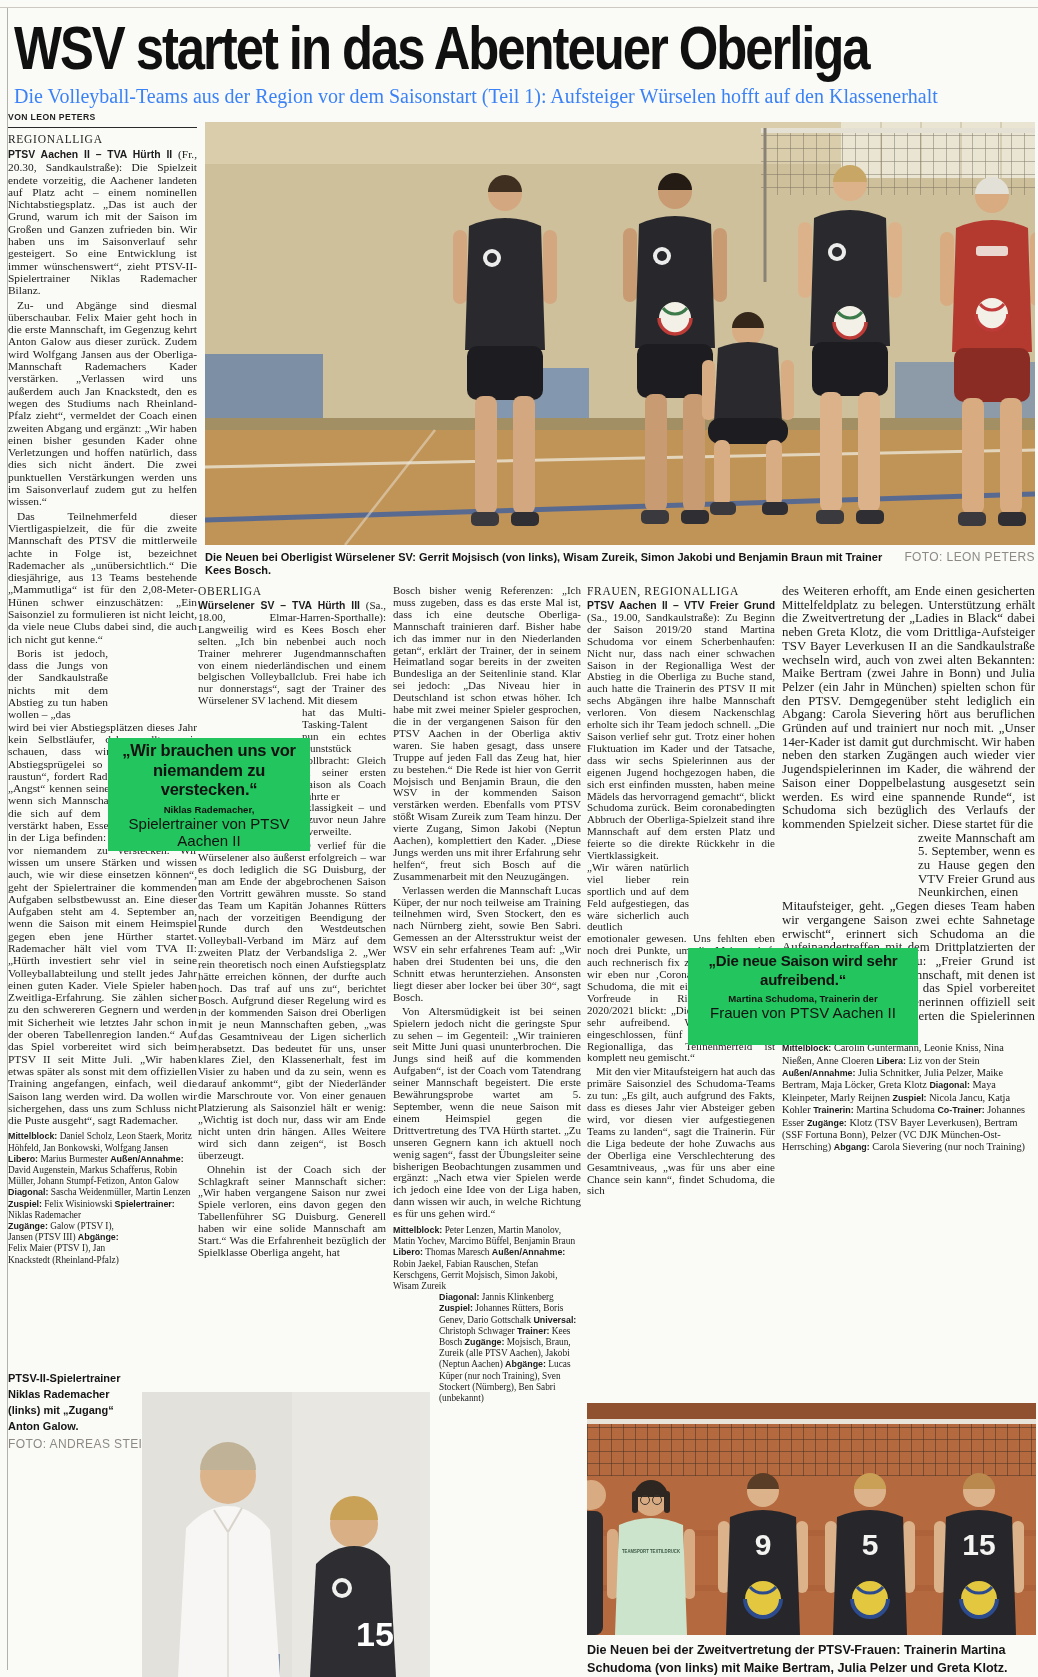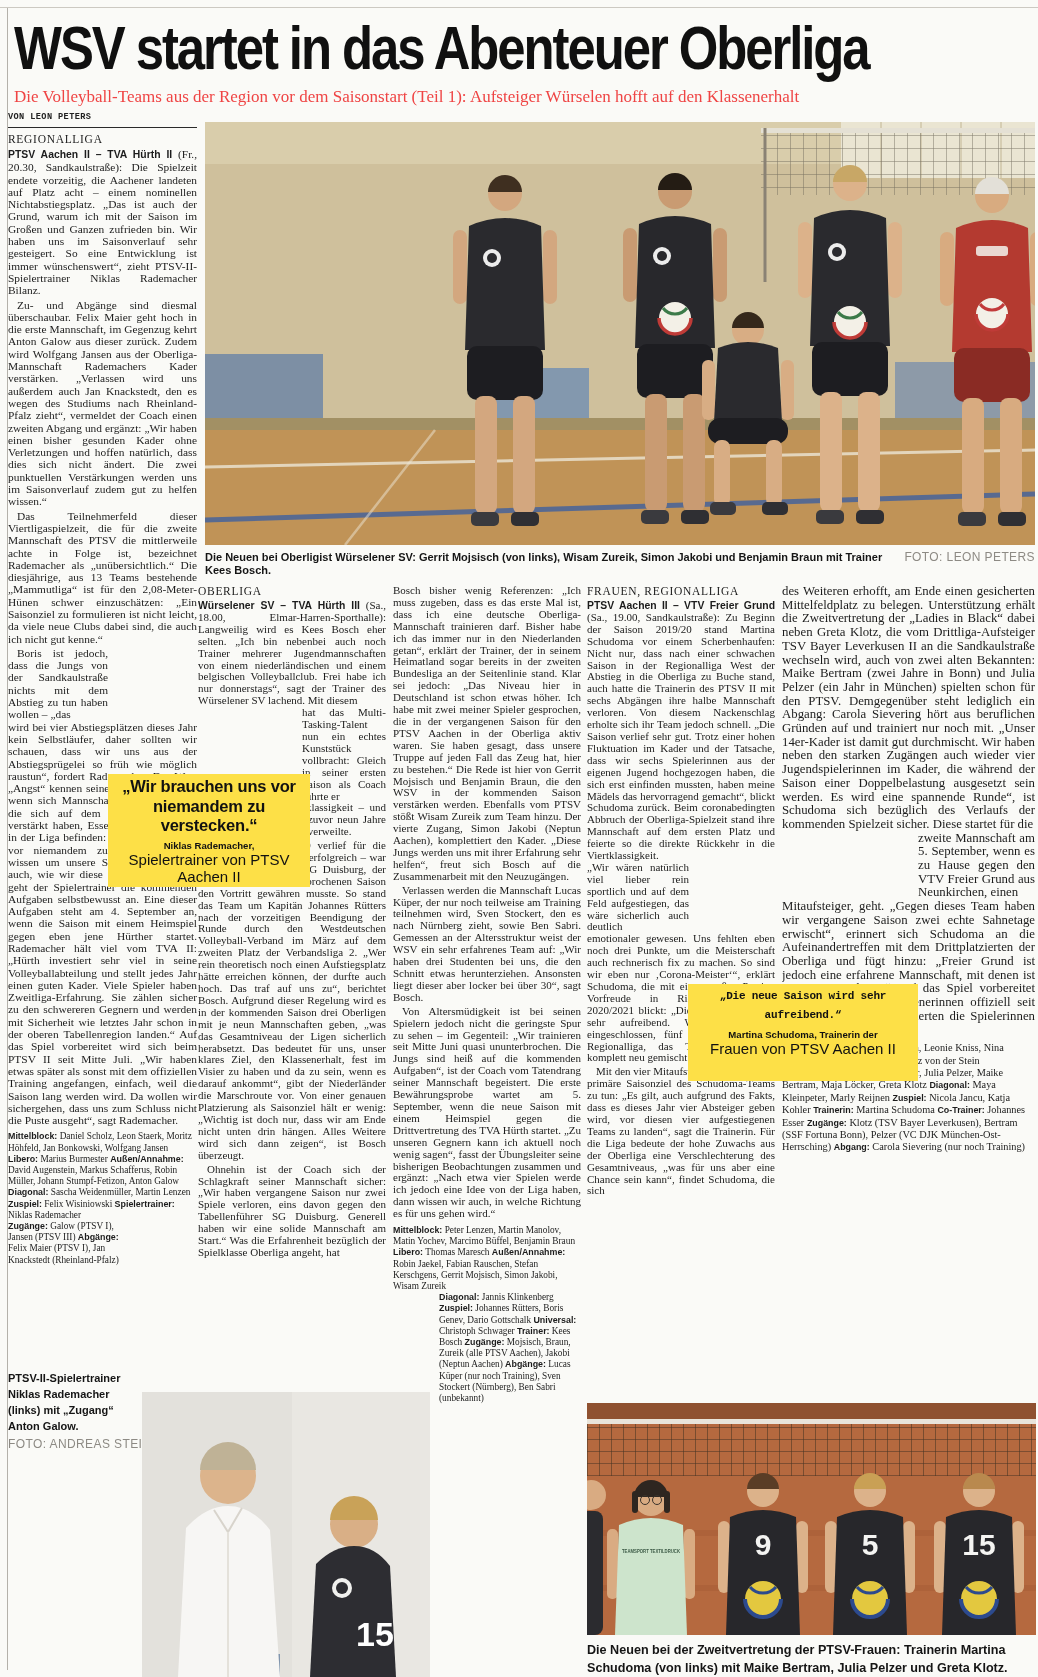--- a/index.html
+++ b/index.html
@@ -4,22 +4,22 @@
 <style>
   html,body{margin:0;padding:0;background:#e6e5e2;}
   .page{position:relative;width:1038px;height:1677px;background:#fafaf7;overflow:hidden;
         font-family:"Liberation Serif",serif;color:#1c1c1c;}
   .rule-top{position:absolute;left:0;top:7px;width:1038px;border-top:1px solid #ccc9c2;}
   .rule-left{position:absolute;left:7px;top:8px;height:1662px;border-left:1px solid #b4b1aa;}
 
   .headline{position:absolute;left:14px;top:16px;margin:0;font-family:"Liberation Sans",sans-serif;
             font-weight:700;font-size:62px;line-height:64px;letter-spacing:-2.5px;color:#101010;
             white-space:nowrap;transform:scaleX(.82);transform-origin:left center;}
-  .subhead{position:absolute;left:14px;top:85px;font-size:17px;line-height:23px;color:#ef4444;white-space:nowrap;}
-  .byline{position:absolute;left:8px;top:112px;width:189px;font-family:Liberation Mono, monospace;
+  .subhead{position:absolute;left:14px;top:85px;font-size:20px;line-height:23px;color:#3b82f6;white-space:nowrap;}
+  .byline{position:absolute;left:8px;top:112px;width:189px;font-family:Liberation Sans, sans-serif;
           font-weight:700;font-size:8.6px;letter-spacing:.4px;color:#222;
           border-bottom:1.4px solid #2a2a2a;padding-bottom:5px;}
 
   .col{position:absolute;overflow:hidden;text-align:justify;hyphens:auto;-webkit-hyphens:auto;}
   #col1{left:8px;  top:133px;width:189px;height:1544px;}
   #col2{left:198px;top:585px;width:188px;height:806px;}
   #col3{left:393px;top:585px;width:188px;height:1092px;}
   #col4{left:587px;top:585px;width:188px;height:818px;}
   #col5{left:782px;top:585px;width:253px;height:818px;}
 
@@ -29,24 +29,24 @@
   #col5 .body{font-size:12.8px;line-height:13.7px;}
   .ind{text-indent:9px;margin-top:2px;}
   b.lead{font-family:"Liberation Sans",sans-serif;font-size:10.4px;font-weight:700;}
   .nw{overflow:hidden;}
 
   .roster{font-size:9.3px;line-height:11.2px;margin:5px 0 0 0;text-align:left;hyphens:none;}
   .roster b{font-family:"Liberation Sans",sans-serif;font-size:8.9px;}
   #col5 .roster{font-size:10.3px;line-height:12.4px;}
   .roster-cont{margin-top:0;}
 
-  .quote{position:absolute;z-index:6;background:#fde047;text-align:center;
-         font-family:"Liberation Sans",sans-serif;padding:3px 2px 2px 2px;margin-top:36px;}
+  .quote{position:absolute;z-index:6;background:#22c55e;text-align:center;
+         font-family:"Liberation Sans",sans-serif;padding:3px 2px 2px 2px;}
   .qtext{font-weight:700;font-size:16.5px;line-height:19.5px;letter-spacing:-.2px;color:#111;}
-  #quote2 .qtext{font-size:11px;line-height:19px;font-family:Liberation Mono, monospace;}
+  #quote2 .qtext{font-size:15px;line-height:19px;}
   .qname{font-weight:700;font-size:9.6px;margin-top:4px;color:#111;}
   .qrole{font-weight:400;font-size:15px;color:#111;}
   #quote1{left:108px;top:738px;width:198px;min-height:100px;}
   #quote2{left:688px;top:948px;width:226px;min-height:92px;}
 
   .photo{position:absolute;z-index:5;overflow:hidden;background:#d8d5cf;}
   #photo-main {left:205px;top:122px;width:830px;height:423px;}
   #photo-left {left:142px;top:1392px;width:288px;height:285px;}
   #photo-women{left:587px;top:1403px;width:449px;height:232px;}
   .photo svg{display:block;}

